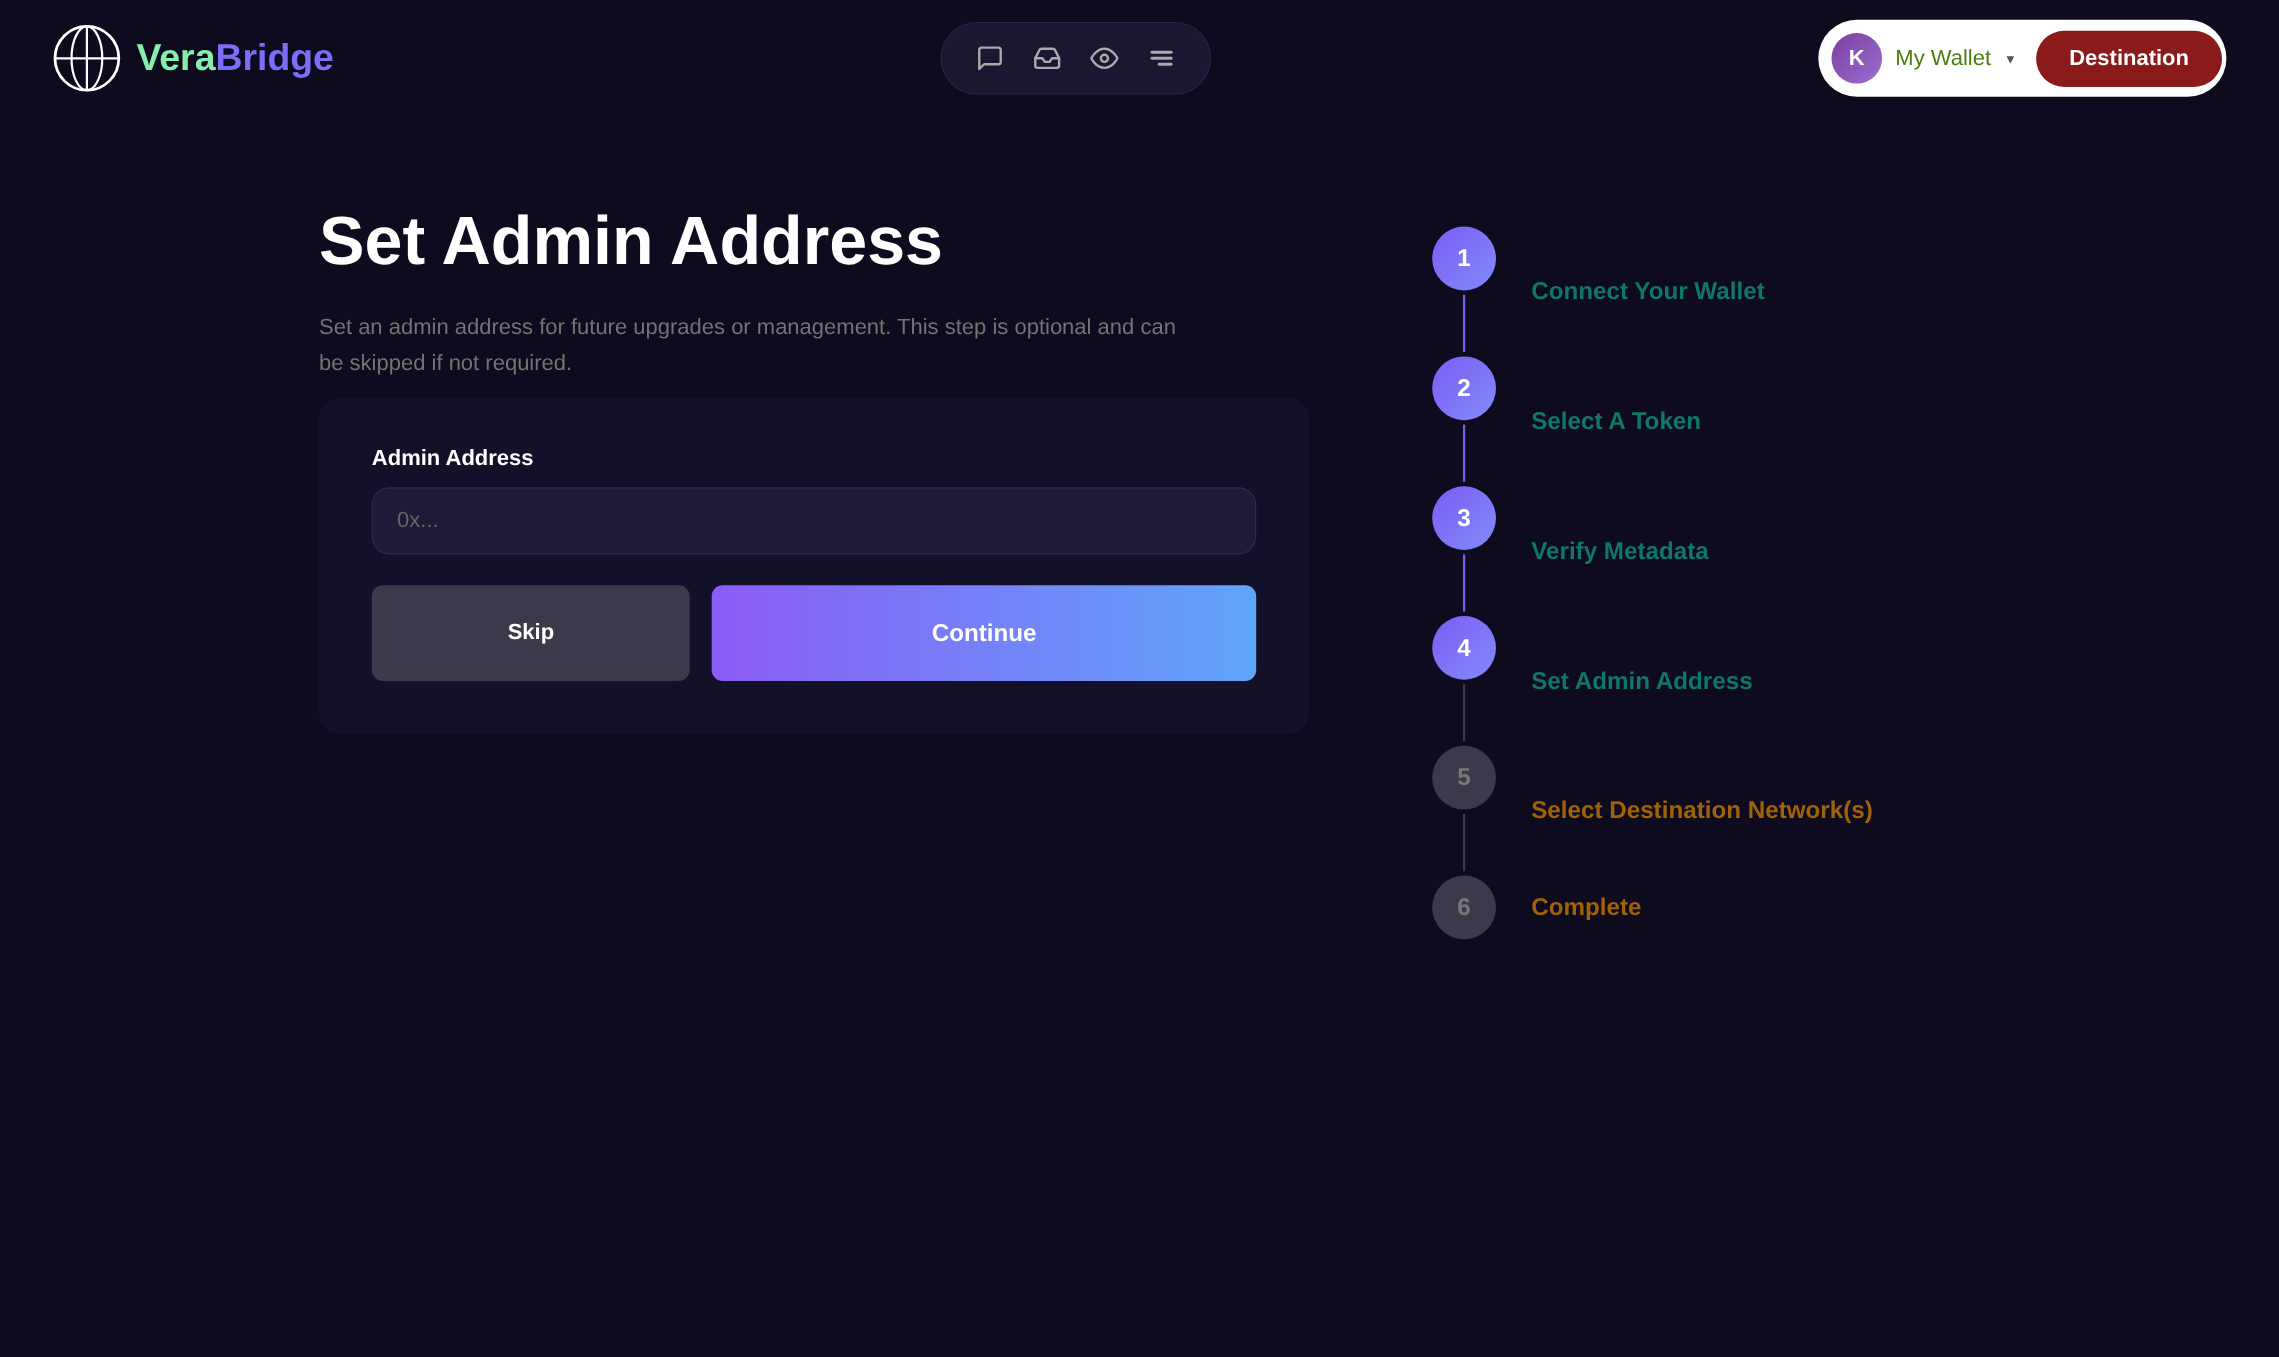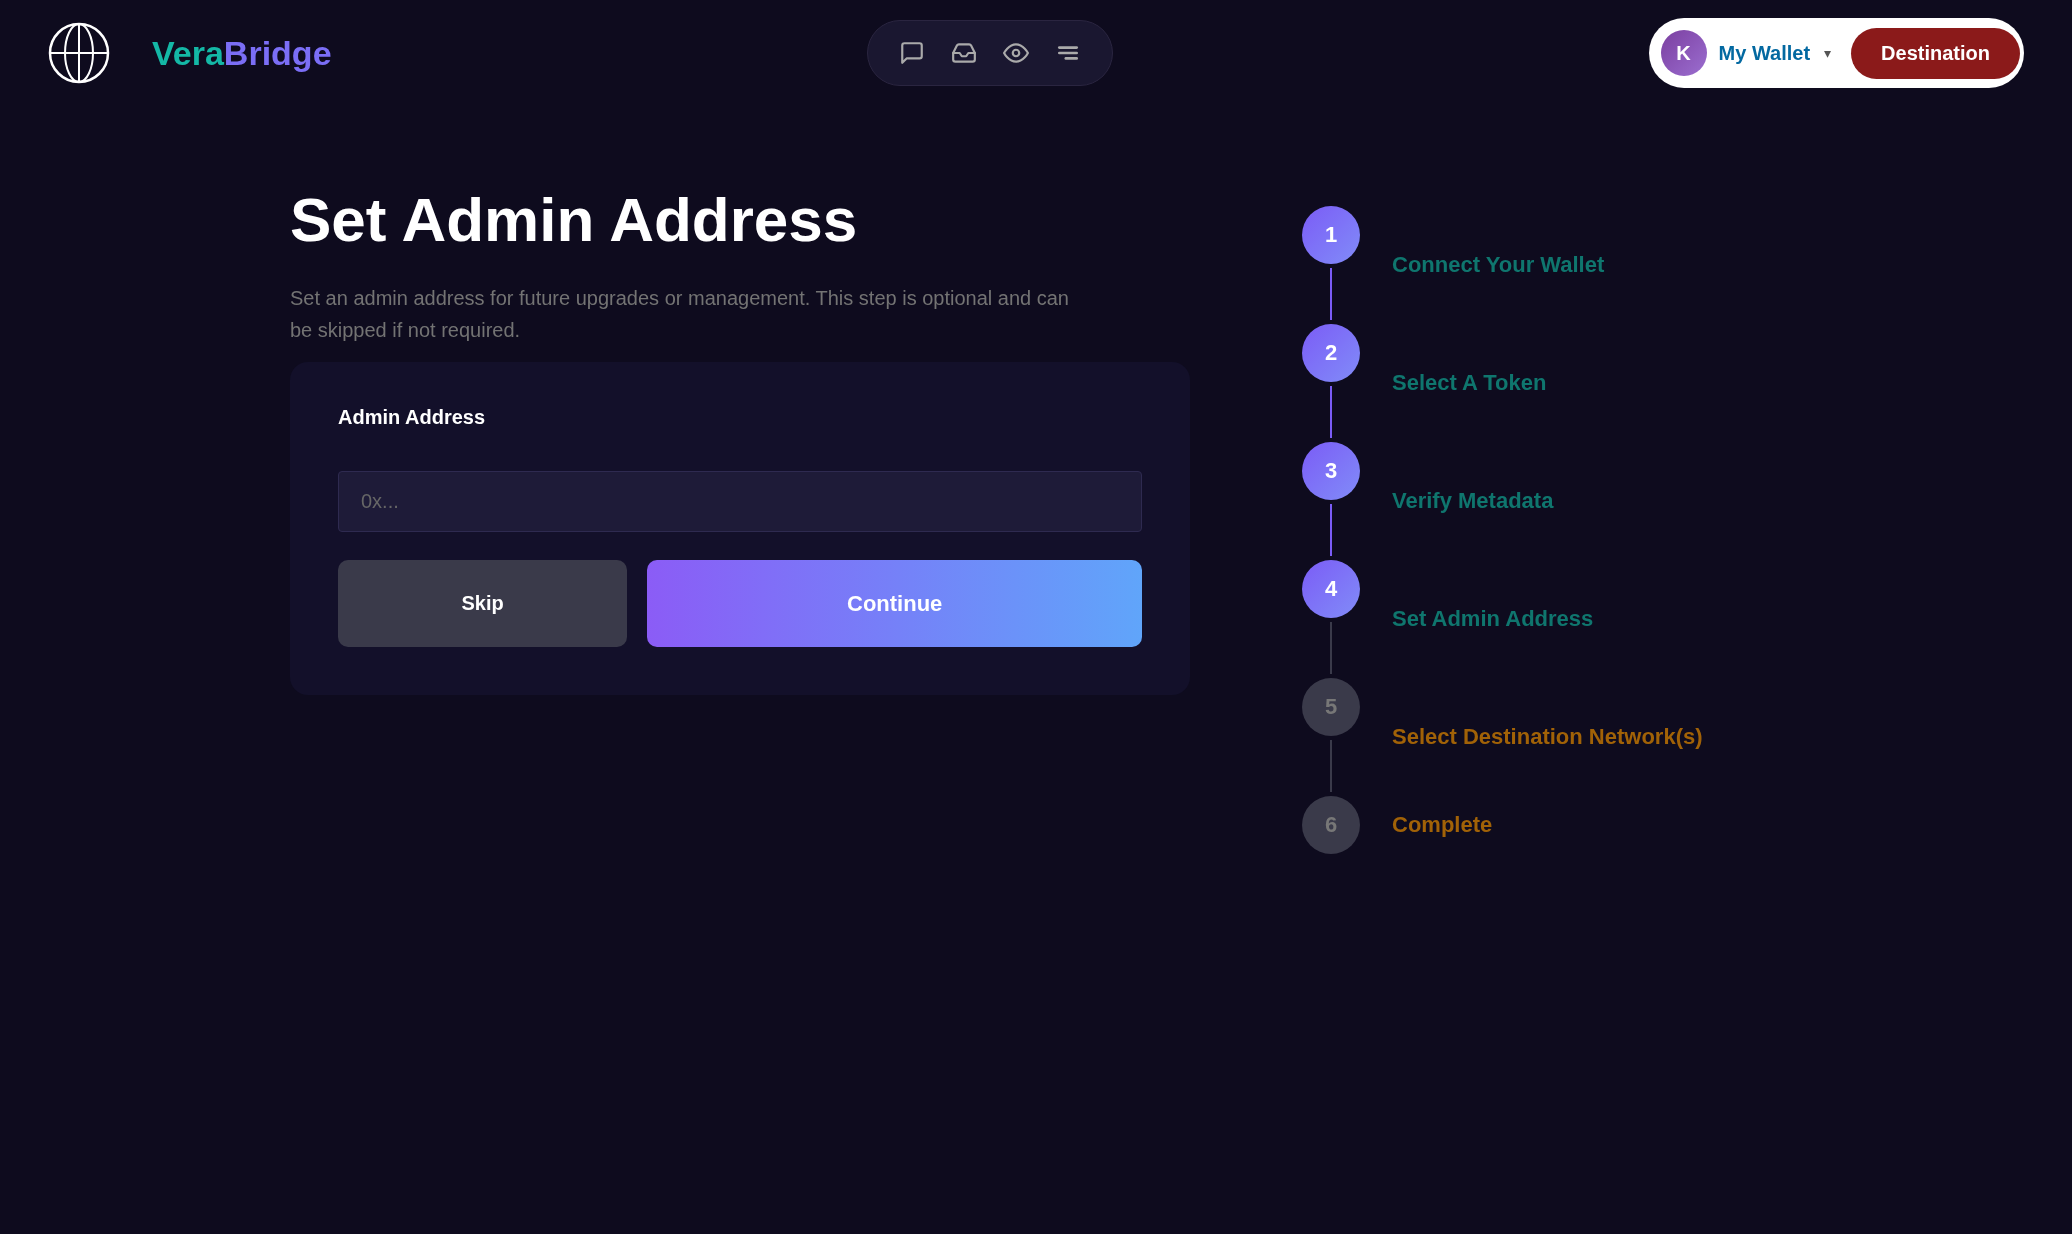--- a/index.html
+++ b/index.html
@@ -33,22 +33,21 @@
       width: 62px;
       height: 62px;
     }
 
     .logo-text {
       font-size: 34px;
       font-weight: 700;
     }
 
     .logo-text .vera {
-      color: #14b8a6;
-      margin-left: 28px;
+      color: #86efac;
     }
 
     .logo-text .bridge {
       color: #7b6ef6;
     }
 
     .nav-icons {
       display: flex;
       align-items: center;
       gap: 8px;
@@ -100,22 +99,22 @@
       display: flex;
       align-items: center;
       justify-content: center;
       color: #fff;
       font-size: 20px;
       font-weight: 700;
     }
 
     .wallet-name {
       font-size: 20px;
-      font-weight: 700;
-      color: #0369a1;
+      font-weight: 400;
+      color: #4d7c0f;
     }
 
     .chevron-icon {
       color: #555;
       font-size: 14px;
       margin-left: 2px;
     }
 
     .disconnect-btn {
       background: #8b1a1a;
@@ -170,27 +169,26 @@
       font-size: 20px;
       font-weight: 600;
       color: #ffffff;
       margin-bottom: 14px;
     }
 
     .address-input {
       width: 100%;
       background: #1e1b38;
       border: 1.5px solid #2e2a50;
-      border-radius: 4px;
+      border-radius: 16px;
       padding: 18px 22px;
       font-size: 20px;
       color: #fca5a5;
       outline: none;
       margin-bottom: 28px;
-      margin-top: 28px;
     }
 
     .address-input::placeholder {
       color: #666;
     }
 
     .button-row {
       display: flex;
       gap: 20px;
     }

